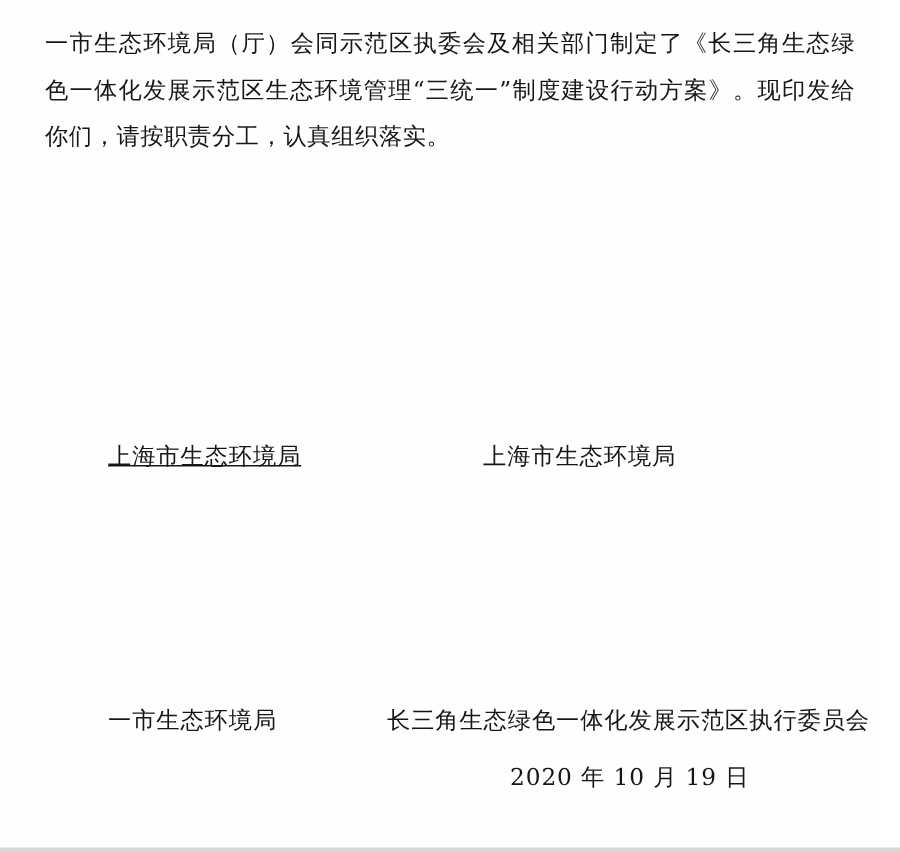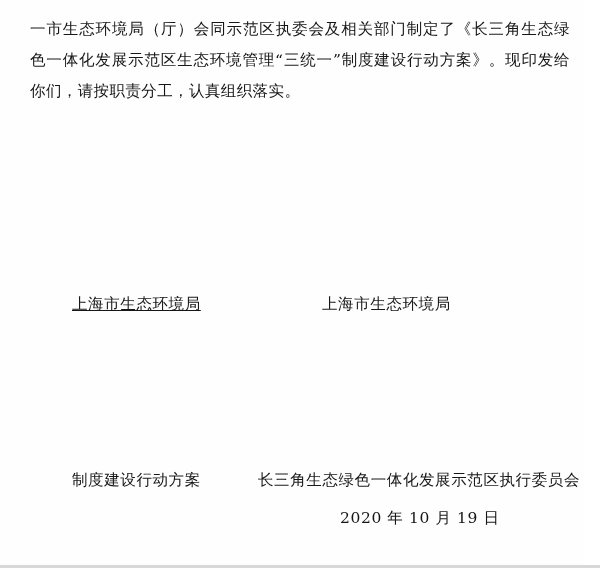--- a/index.html
+++ b/index.html
@@ -77,21 +77,21 @@
 <div class="page">
 
   <div class="body-text">一市生态环境局（厅）会同示范区执委会及相关部门制定了《长三角生态绿色一体化发展示范区生态环境管理“三统一”制度建设行动方案》。现印发给你们，请按职责分工，认真组织落实。</div>
 
   <div class="sign-block sign-row-1">
     <div class="sign-item s1a">上海市生态环境局</div>
     <div class="sign-item s1b">上海市生态环境局</div>
   </div>
 
   <div class="sign-block sign-row-2">
-    <div class="sign-item s2a">制度建设行动方案</div>
+    <div class="sign-item s2a">一市生态环境局</div>
     <div class="sign-item s2b">长三角生态绿色一体化发展示范区执行委员会</div>
   </div>
 
   <div class="sign-block sign-date-row">
     <div class="sign-item sdate">2020 年 10 月 19 日</div>
   </div>
 
   <div class="bottom-rule"></div>
 </div>
 

